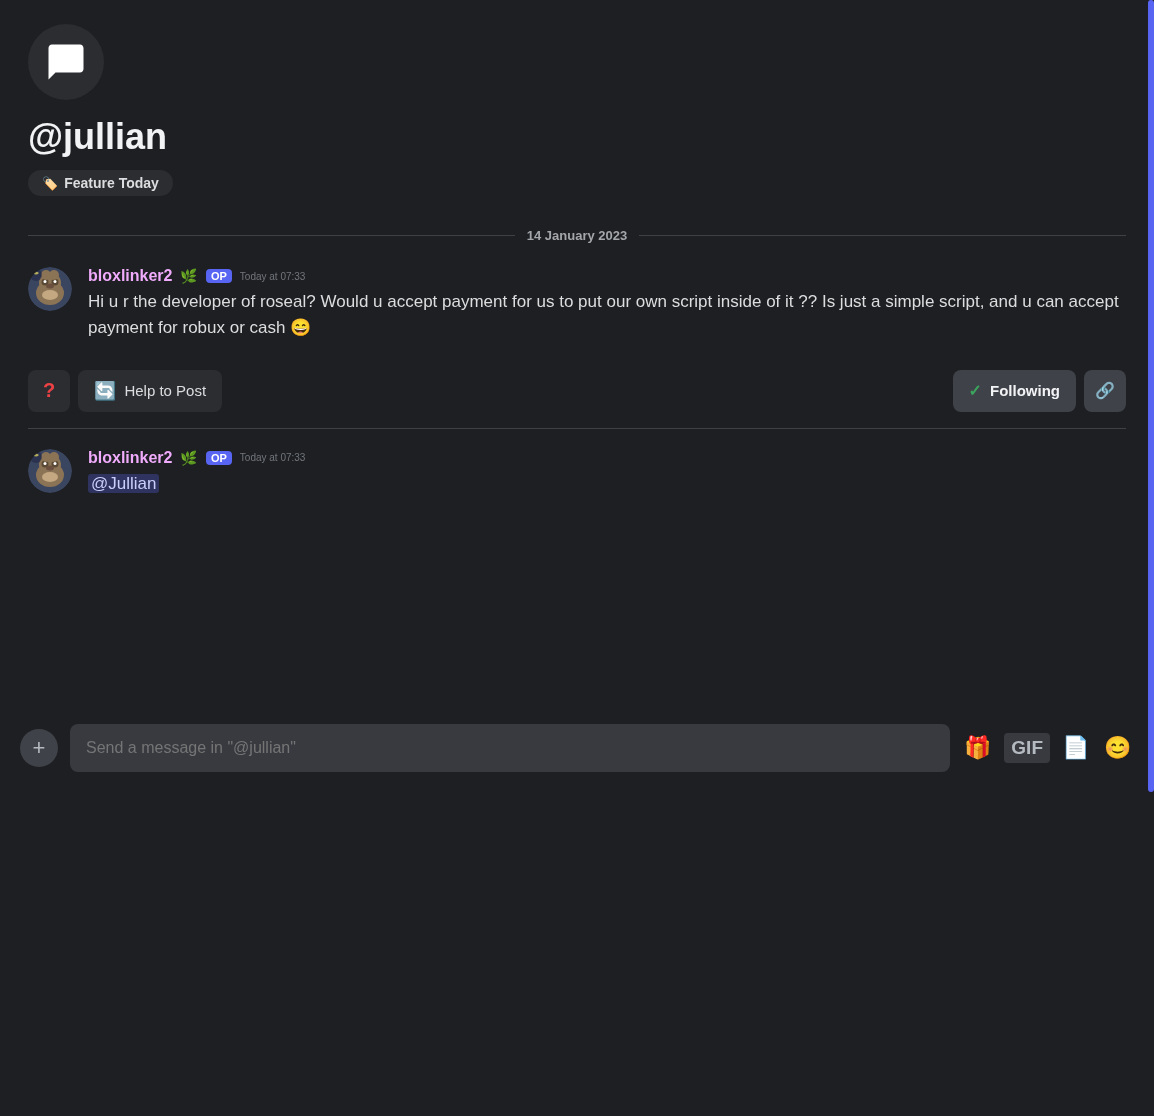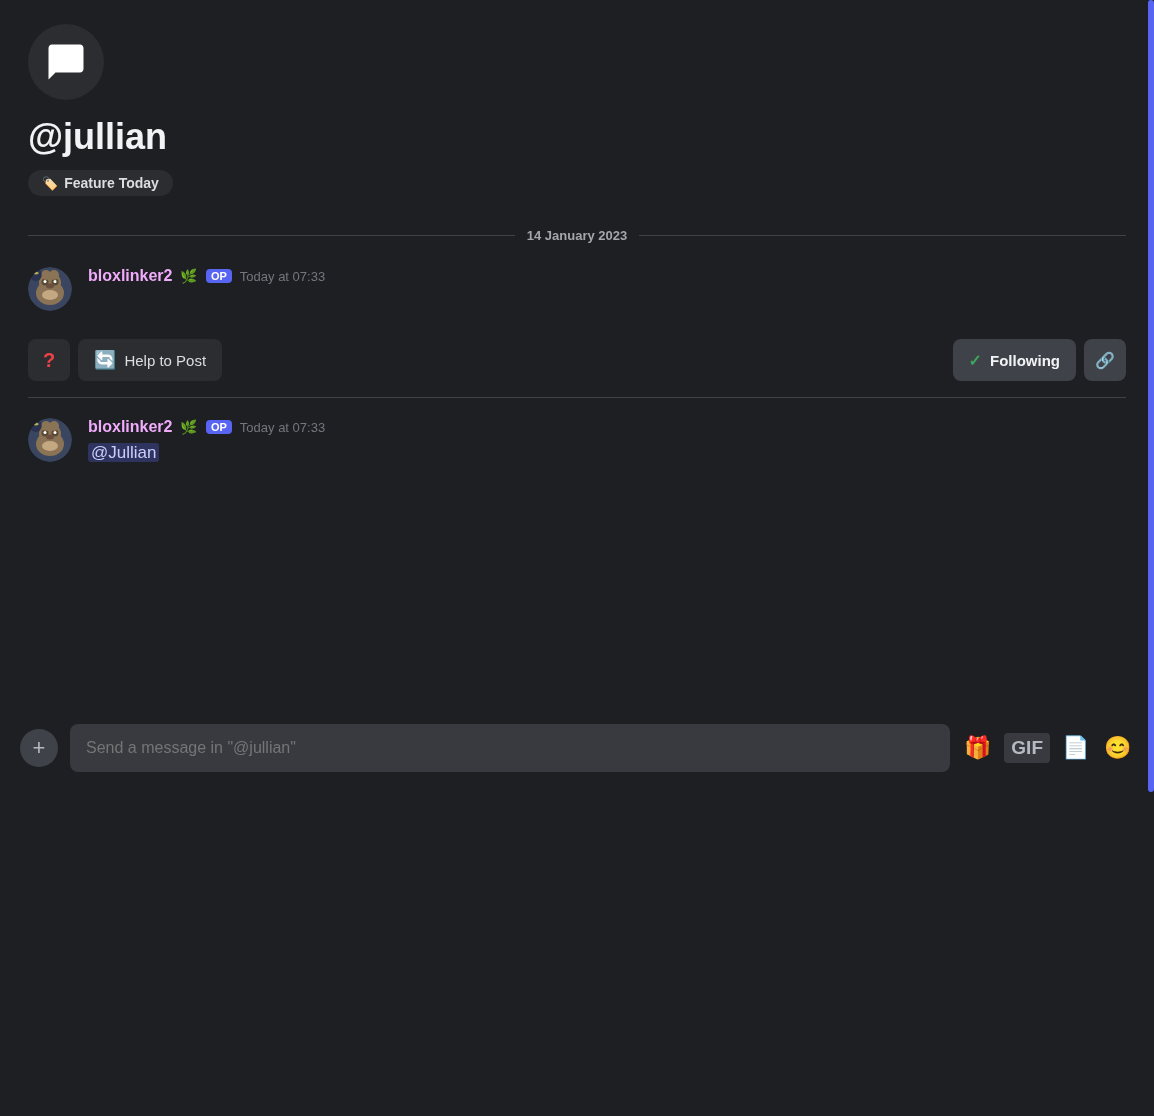--- a/index.html
+++ b/index.html
@@ -147,21 +147,21 @@
     .op-badge {
       background: #5865f2;
       color: #fff;
       font-size: 11px;
       font-weight: 700;
       padding: 1px 5px;
       border-radius: 4px;
     }
 
     .timestamp {
-      font-size: 13px;
+      font-size: 10px;
       color: #72767d;
     }
 
     .message-text {
       font-size: 17px;
       line-height: 1.55;
       color: #dcddde;
     }
 
     
@@ -391,20 +391,23 @@
           <path d="M5 6 Q8 3 11 6 Q8 9 5 6" fill="#f0e060" opacity="0.7"></path>
         </svg>
       </div>
 
       <div class="message-content">
         <div class="message-header">
           <span class="username">bloxlinker2</span>
           <span class="leaf-icon">🌿</span>
           <span class="op-badge">OP</span>
           <span class="timestamp">Today at 07:33</span>
+        </div>
+        <div class="message-text">
+          Hi u r the developer of roseal? Would u accept payment for us to put our own script inside of it ?? Is just a simple script, and u can accept payment for robux or cash 😄
         </div>
       </div>
     </div>
 
     <div class="action-buttons">
       <div class="action-left">
         <button class="btn-question">?</button>
         <button class="btn-react">
           <span class="react-icon">🔄</span>
           <span>Help to Post</span>

